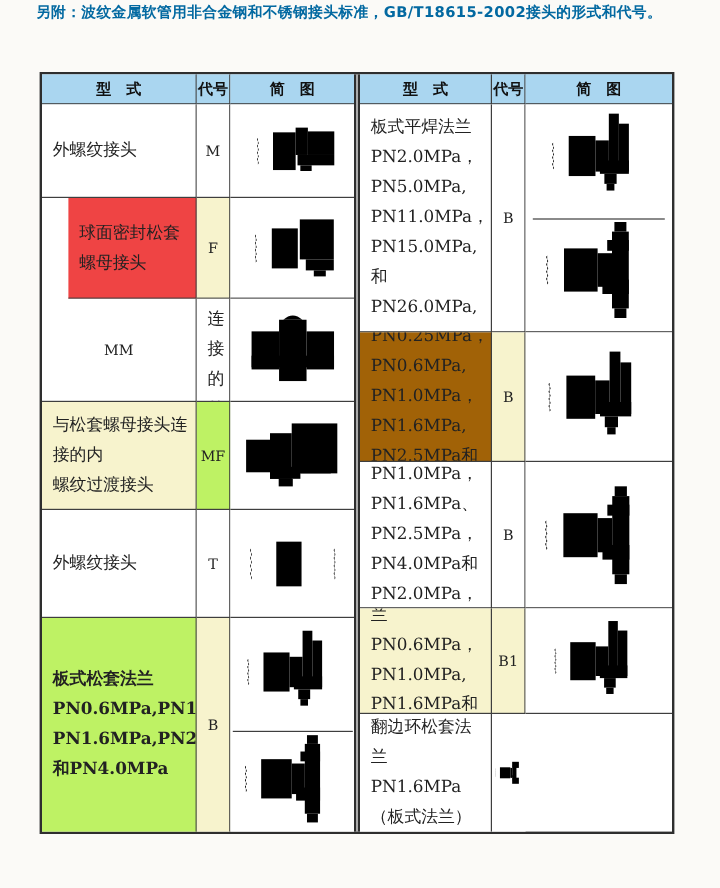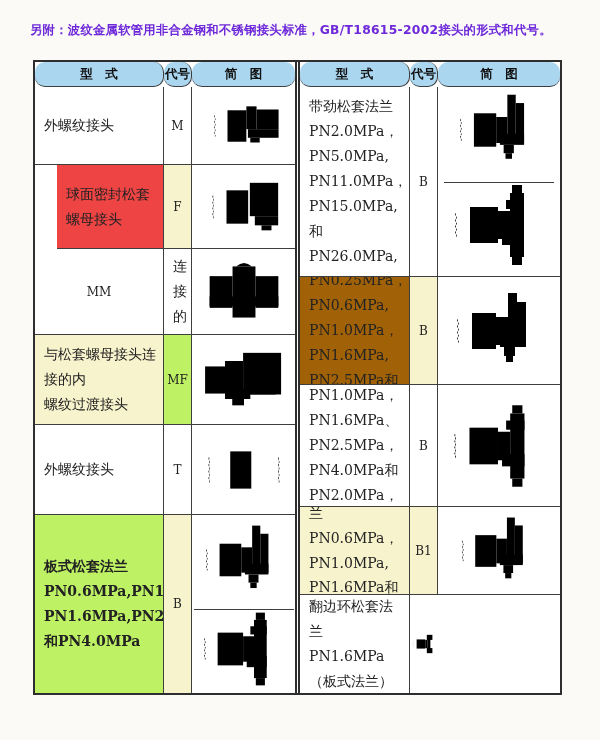--- a/index.html
+++ b/index.html
@@ -2,23 +2,23 @@
 <html><head>
 <meta charset="utf-8">
 <style>
   html,body{margin:0;padding:0;}
   body{
     width:600px;height:740px;background:#fbfaf7;
     font-family:"DejaVu Serif","Liberation Serif",serif;
     color:#1d1d1d;position:relative;overflow:hidden;
   }
   .title{
-    position:absolute;left:30px;top:22px;width:560px;
+    position:absolute;left:30px;top:2px;width:560px;
     font-family:"DejaVu Sans","Liberation Sans",sans-serif;
-    font-weight:bold;font-size:12.3px;letter-spacing:0.3px;color:#6d28d9;
+    font-weight:bold;font-size:12.3px;letter-spacing:0.3px;color:#0369a1;
   }
   .tables{
     position:absolute;left:33px;top:60px;width:529px;height:635px;
     display:flex;border:2px solid #2e2e2e;background:#fff;box-sizing:border-box;
   }
   .tbl{display:grid;box-sizing:border-box;}
   .tbl-left{
     width:262px;
     grid-template-columns:129px 28px 1fr;
     grid-template-rows:25px 78px 84px 86px 90px 90px 1fr;
@@ -31,21 +31,20 @@
   .cell{
     border-right:1px solid #3e3e3e;border-bottom:1px solid #3e3e3e;
     box-sizing:border-box;background:#fff;overflow:hidden;
   }
   .cell.last-col{border-right:none;}
   .cell.last-row{border-bottom:none;}
   .th{
     display:flex;align-items:center;justify-content:center;
     font-weight:bold;font-size:12.5px;color:#111;
     font-family:"DejaVu Sans","Liberation Sans",sans-serif;
-    border-radius:10px;
   }
   .type{
     display:flex;align-items:center;
     padding:4px 4px 4px 9px;font-size:14px;line-height:1.78;
     white-space:pre-line;color:#222;
   }
   .code{
     display:flex;align-items:center;justify-content:center;
     font-size:12px;color:#222;
   }
@@ -237,21 +236,21 @@
           </svg>
       </div>
     </div>
   </div>
 
   <div class="tbl tbl-right">
     <div class="cell th" style="background: rgb(170, 214, 240);">型　式</div>
     <div class="cell th" style="background: rgb(170, 214, 240);">代号</div>
     <div class="cell th last-col" style="background: rgb(170, 214, 240);">简　图</div>
 
-    <div class="cell type">带劲松套法兰
+    <div class="cell type">板式平焊法兰
 PN2.0MPa，PN5.0MPa,
 PN11.0MPa，PN15.0MPa,
 和PN26.0MPa,</div>
     <div class="cell code">B</div>
     <div class="cell diag last-col stack stack-uneven">
       <div class="sub">
         <svg class="dg" width="110" height="78" viewBox="0 0 110 84">
             <use href="#sym-fp"></use>
           </svg>
       </div>

